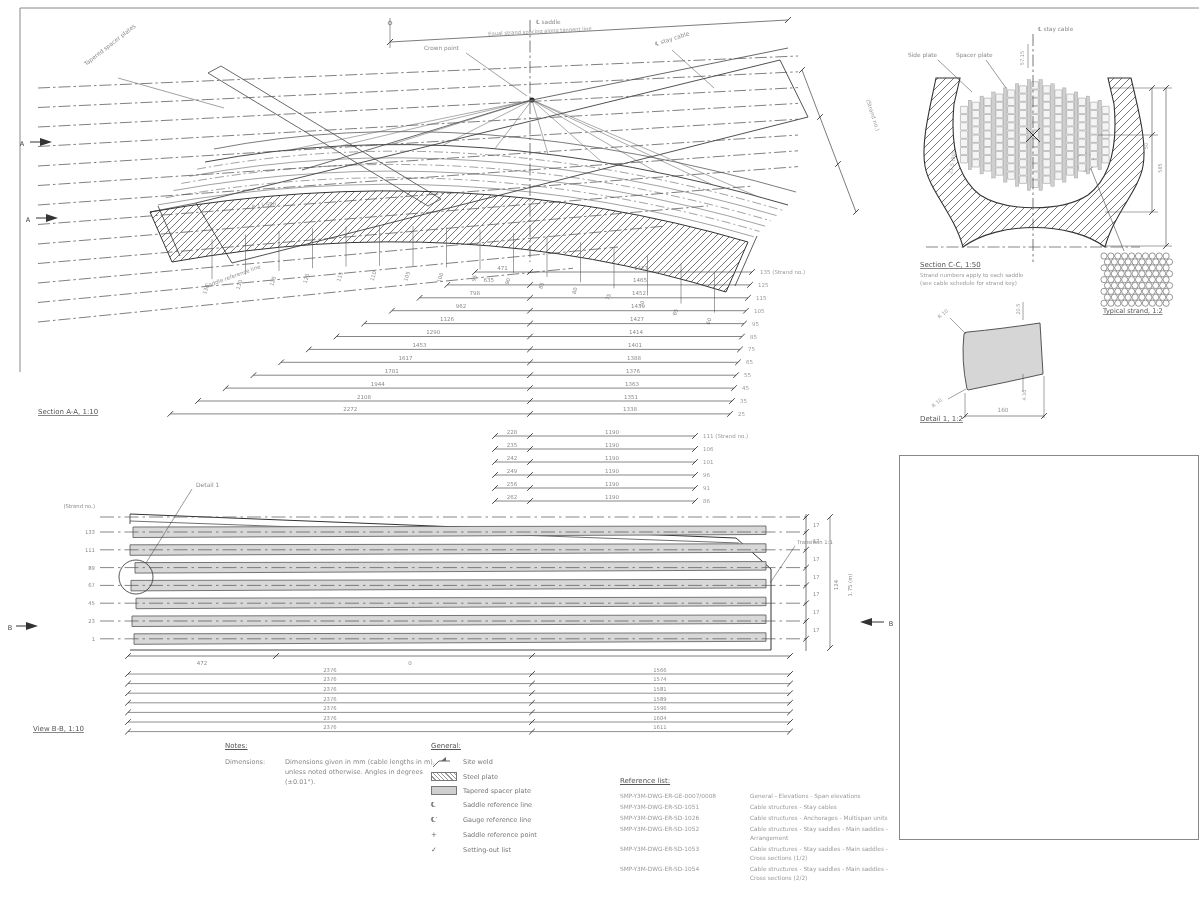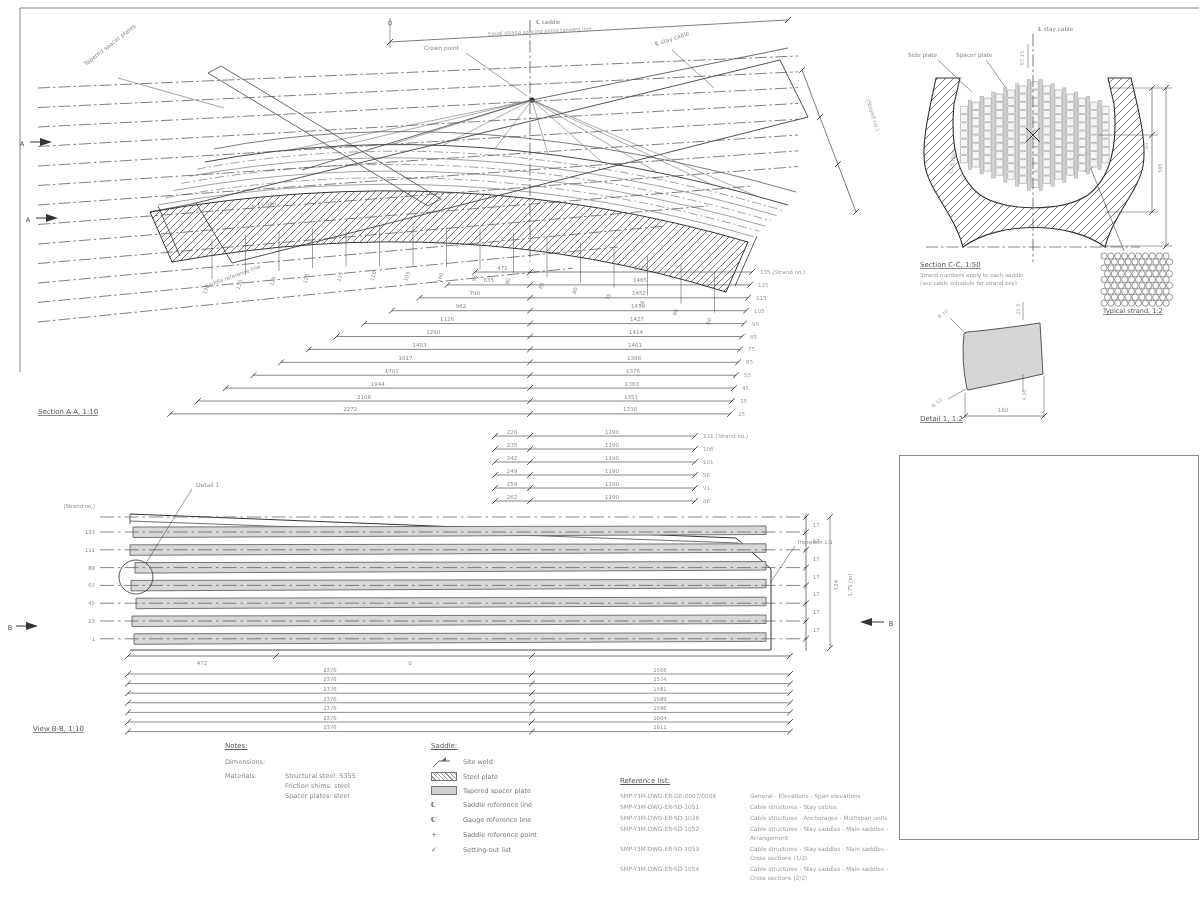--- a/index.html
+++ b/index.html
@@ -666,34 +666,30 @@
       <line x1="965" y1="416" x2="1044" y2="416" stroke="#444" stroke-width="0.6"></line>
       <line x1="962.2" y1="418.8" x2="967.8" y2="413.2" stroke="#333" stroke-width="0.9"></line>
       <line x1="1041.2" y1="418.8" x2="1046.8" y2="413.2" stroke="#333" stroke-width="0.9"></line>
     </svg>
 
 
 <div class="tb" style="left:225px;top:741px;width:212px;">
   <div class="hdr">Notes:</div>
   <div class="nrow">
     <span class="nlbl">Dimensions:</span>
-  </div>
-  <div class="nrow">
-    <span class="nlbl">Materials:</span>
     <span class="nval">
-      <div>Structural steel: S355</div>
-      <div>Friction shims: steel</div>
-      <div>Spacer plates: steel</div>
+      <div>Dimensions given in mm (cable lengths in m),</div>
+      <div>unless noted otherwise. Angles in degrees (±0.01°).</div>
     </span>
   </div>
 </div>
 
 
 <div class="tb" style="left:431px;top:741px;width:170px;">
-  <div class="hdr">Saddle:</div>
+  <div class="hdr">General:</div>
   <div class="lrow">
         <span class="symc">
       <svg width="22" height="11">
             <path d="M2,10 L8,4 L19,4" fill="none" stroke="#666" stroke-width="1"></path>
             <path d="M10,4 L15,0 L15,4 Z" fill="#666"></path>
           </svg>
         </span>
     <span>Site weld</span>
       </div>
   <div class="lrow">

